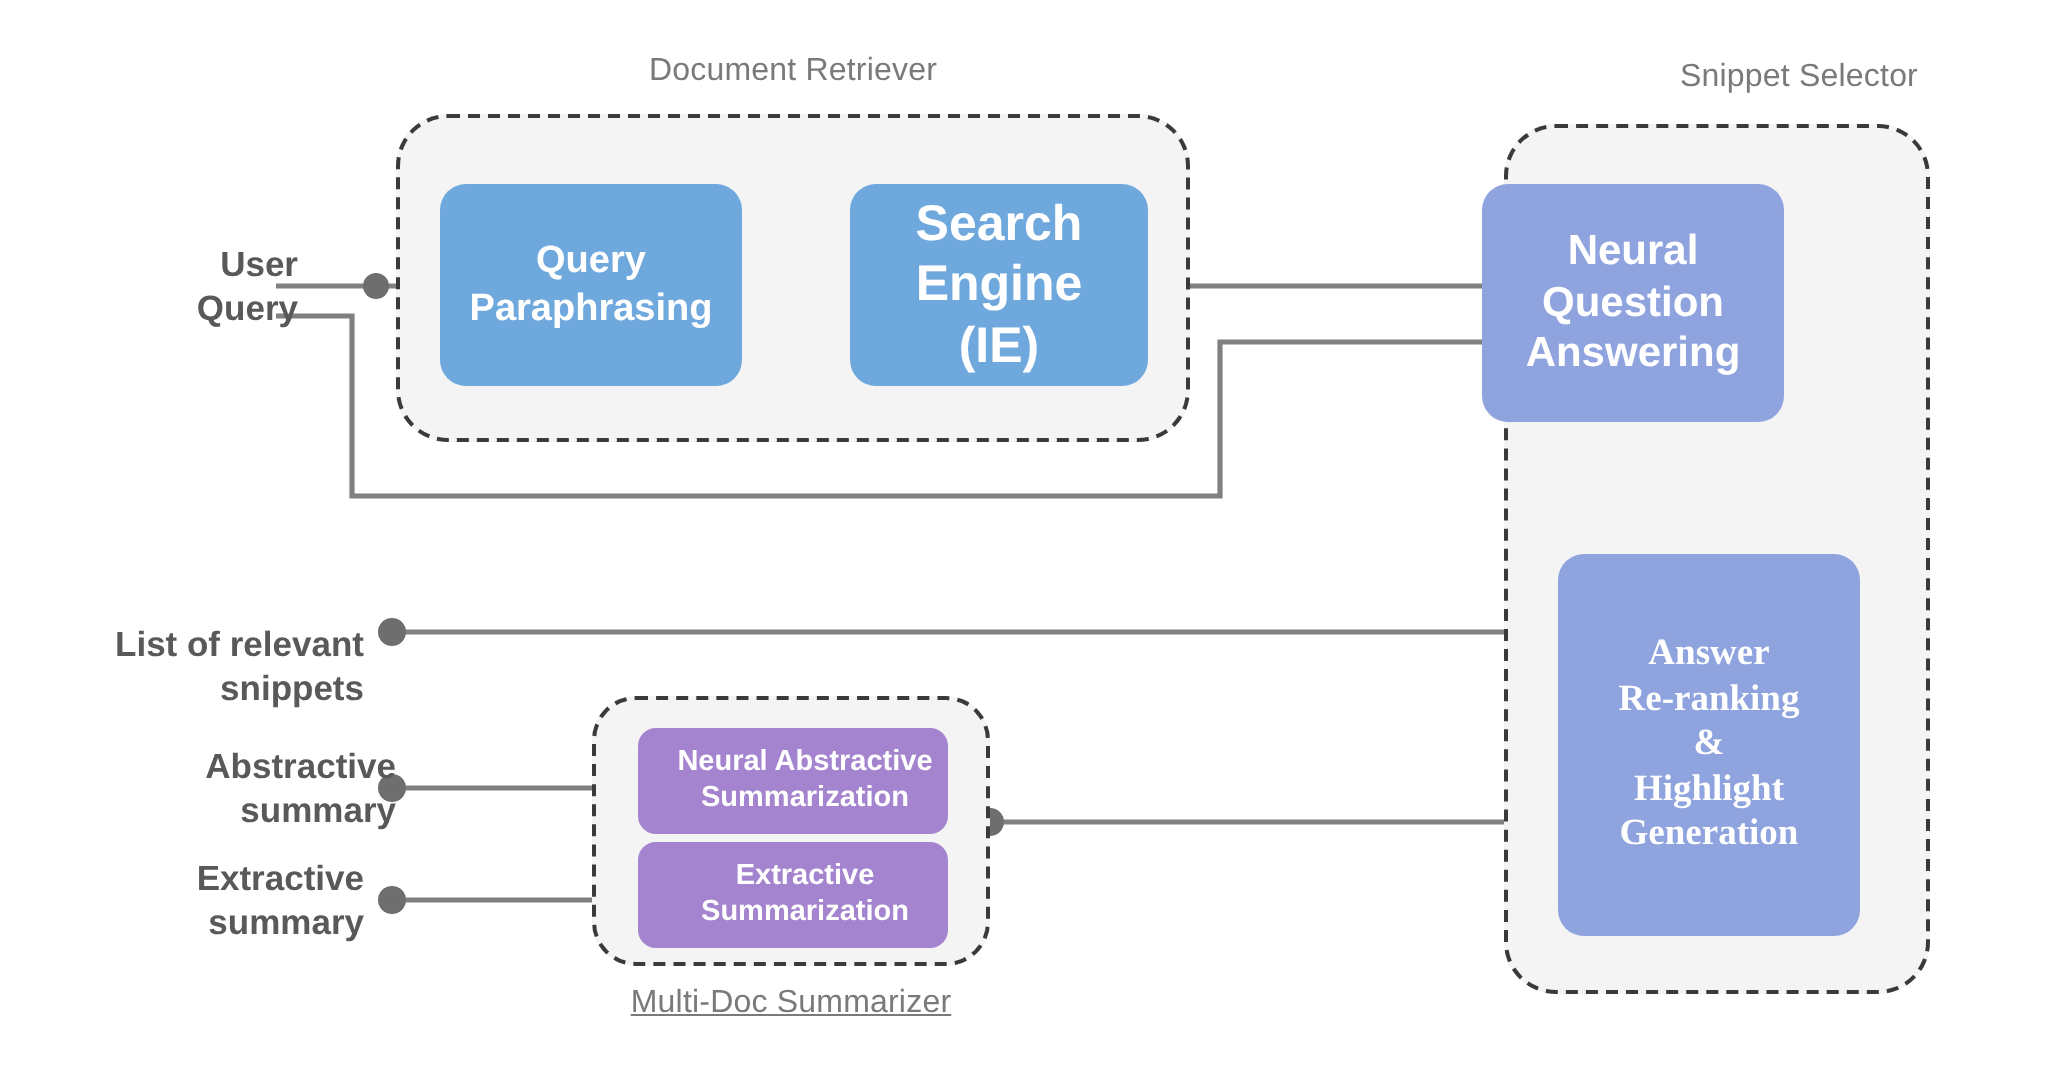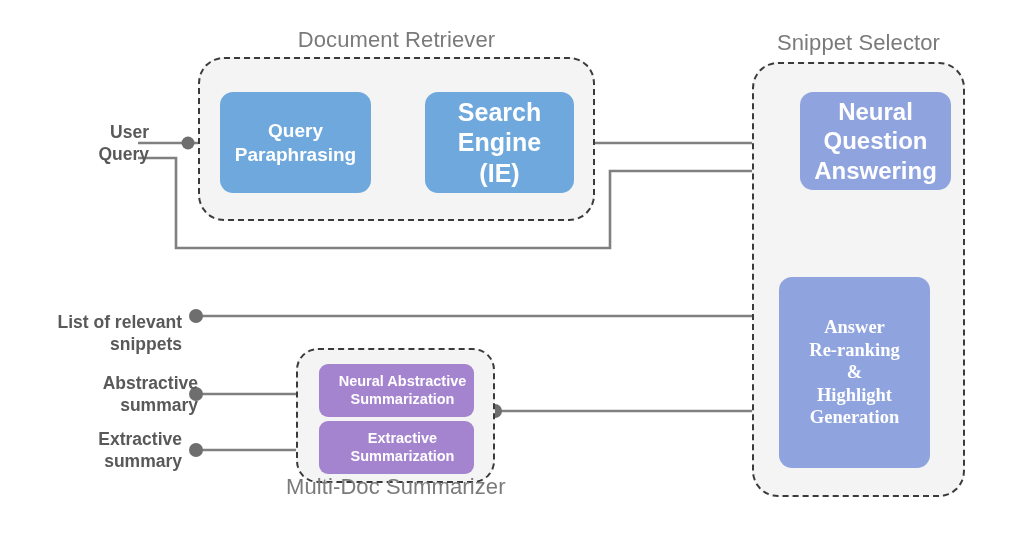--- a/index.html
+++ b/index.html
@@ -25,21 +25,21 @@
   .group-box {
     position: absolute;
     background: #f4f4f4;
     border: 2.5px dashed #3a3a3a;
     border-radius: 26px;
     box-sizing: border-box;
   }
   .group-title {
     position: absolute;
     color: #7a7a7a;
-    font-size: 22px;
+    font-size: 16px;
     font-weight: 400;
     white-space: nowrap;
     text-align: center;
     letter-spacing: 0.1px;
   }
   .node {
     position: absolute;
     display: flex;
     align-items: center;
     justify-content: center;
@@ -107,35 +107,35 @@
 
   <div class="group-title" style="left:198px; top:27px; width:397px;">Document Retriever</div>
   <div class="group-box" style="left:198px; top:57px; width:397px; height:164px;"></div>
 
   <div class="node blue" style="left:220px; top:92px; width:151px; height:101px; font-size:19px;">Query
 Paraphrasing</div>
 
   <div class="node blue" style="left:425px; top:92px; width:149px; height:101px; font-size:25px;">Search Engine
 (IE)</div>
 
-  <div class="group-title" style="left:752px; top:30px; width:213px;">Snippet Selector</div>
+  <div class="group-title" style="left:793px; top:30px; width:213px;">Snippet Selector</div>
   <div class="group-box" style="left:752px; top:62px; width:213px; height:435px;"></div>
 
-  <div class="node peri" style="left:800px; top:92px; width:151px; height:98px; font-size:24px;">Neural
+  <div class="node peri" style="left:741px; top:92px; width:151px; height:119px; font-size:21px;">Neural
 Question
 Answering</div>
 
   <div class="node peri" style="left:779px; top:277px; width:151px; height:191px; font-size:18.5px;font-family:Liberation Serif, serif;">Answer
 Re-ranking
 &amp;
 Highlight
 Generation</div>
 
   <div class="group-box" style="left:296px; top:348px; width:199px; height:135px; border-radius:22px;"></div>
-  <div class="group-title" style="left:286px; top:474px; width:219px;">Multi-Doc Summarizer</div>
+  <div class="group-title" style="left:286px; top:493px; width:219px;text-decoration:underline;">Multi-Doc Summarizer</div>
 
   <div class="node purple" style="left:319px; top:364px; width:155px; height:53px; font-size:14.5px; border-radius:9px;">Neural Abstractive
 Summarization</div>
 
   <div class="node purple" style="left:319px; top:421px; width:155px; height:53px; font-size:14.5px; border-radius:9px;">Extractive
 Summarization</div>
 
   <div class="side-label" style="left:16px; top:121px; width:133px;">User
 Query</div>
 

